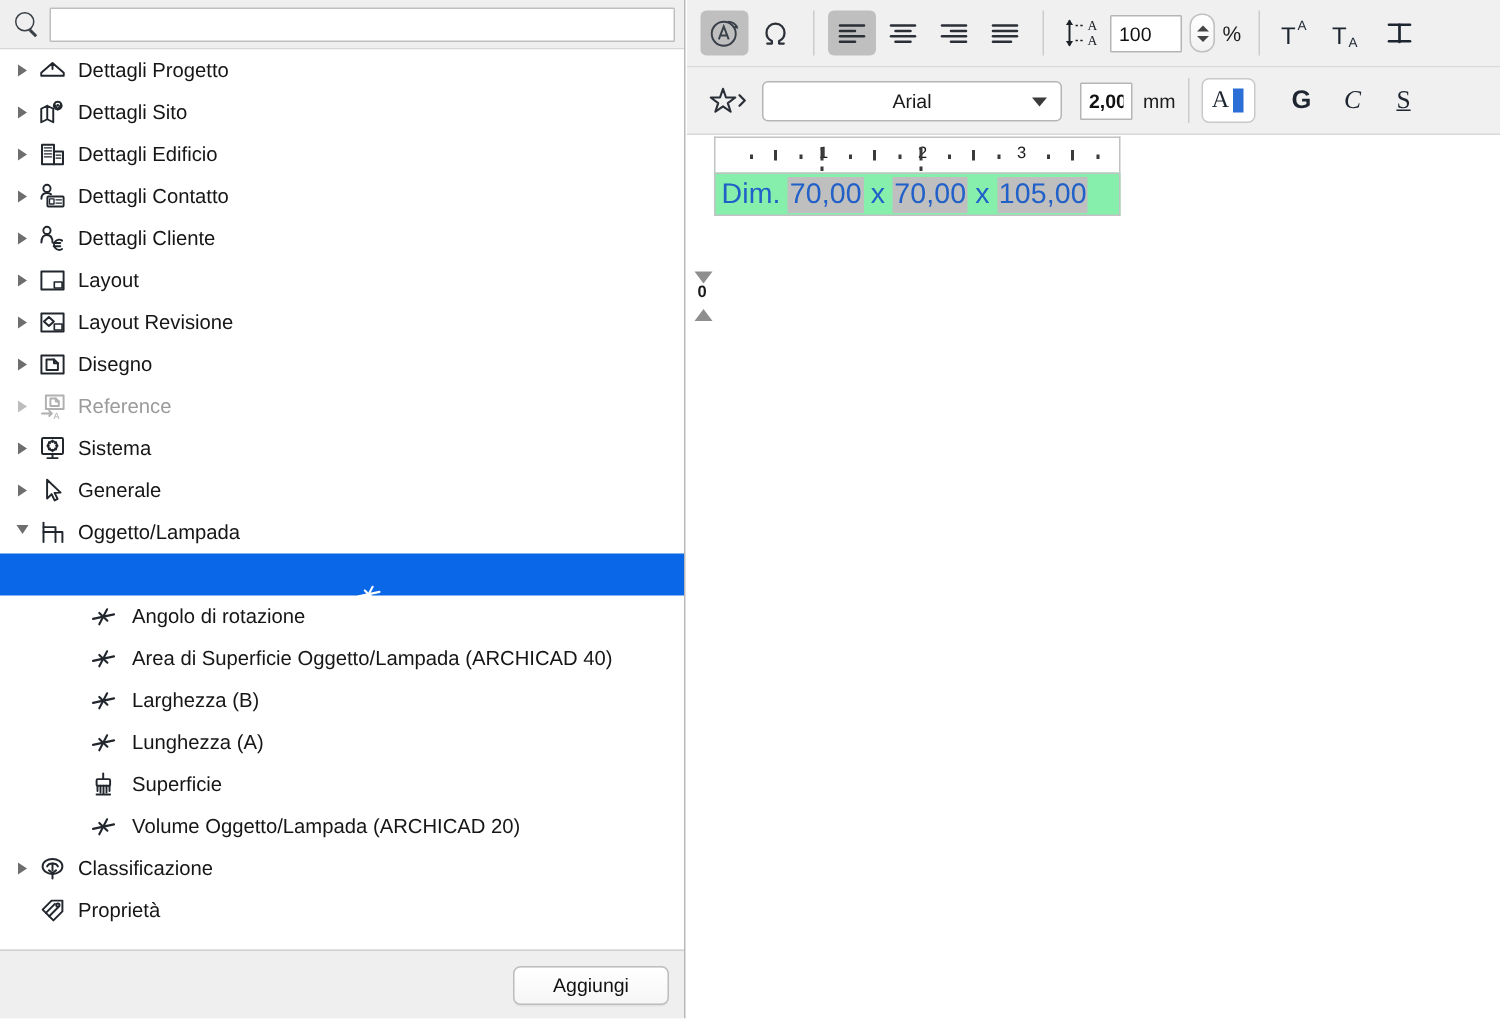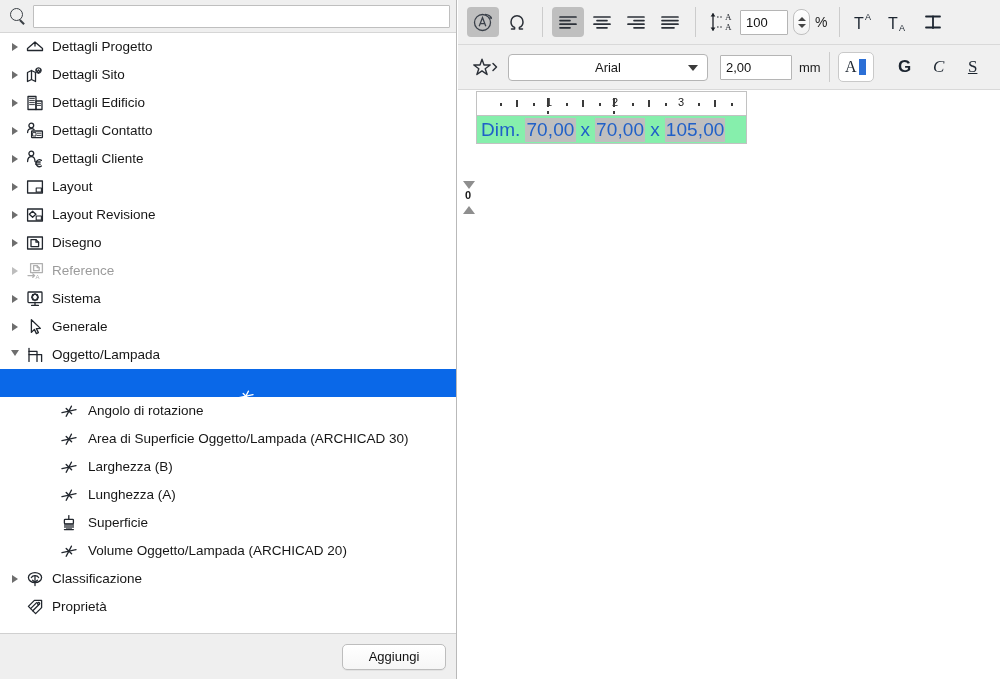--- a/index.html
+++ b/index.html
@@ -467,21 +467,21 @@
         </div>
         <div class="tree-row child">
           <span class="twisty none"></span>
           <span class="ticon" style="color: rgb(34, 39, 46);">
             <svg width="20" height="20" viewBox="0 0 20 20" fill="none" stroke="currentColor" stroke-width="1.4" stroke-linecap="round">
         <line x1="3" y1="11.6" x2="17" y2="8.6"></line>
               <line x1="7.2" y1="15.2" x2="12.4" y2="5.2"></line>
         <line x1="12.6" y1="12.8" x2="7.2" y2="7.6"></line>
             </svg>
           </span>
-          <span class="tlabel">Area di Superficie Oggetto/Lampada (ARCHICAD 30)</span>
+          <span class="tlabel">Area di Superficie Oggetto/Lampada (ARCHICAD 40)</span>
         </div>
         <div class="tree-row child">
           <span class="twisty none"></span>
           <span class="ticon" style="color: rgb(34, 39, 46);">
             <svg width="20" height="20" viewBox="0 0 20 20" fill="none" stroke="currentColor" stroke-width="1.4" stroke-linecap="round">
         <line x1="3" y1="11.6" x2="17" y2="8.6"></line>
               <line x1="7.2" y1="15.2" x2="12.4" y2="5.2"></line>
         <line x1="12.6" y1="12.8" x2="7.2" y2="7.6"></line>
             </svg>
           </span>
@@ -679,21 +679,21 @@
         </svg>
       </div>
 
       <div id="font-select">
         <span>Arial</span>
         <span class="chev"></span>
       </div>
 
       <div style="width:12px"></div>
 
-      <input class="num-field" type="text" style="width: 72px;" value="2,00">
+      <input class="num-field" type="text" style="width: 35px; font-weight: bold;" value="2,00">
       <span class="unit">mm</span>
 
       <div class="sep" style="margin:0 8px"></div>
 
       <div id="color-btn">
         <span class="a">A</span>
         <span class="swatch" style="background: rgb(43, 111, 214);"></span>
       </div>
 
       <div style="width:14px"></div>

